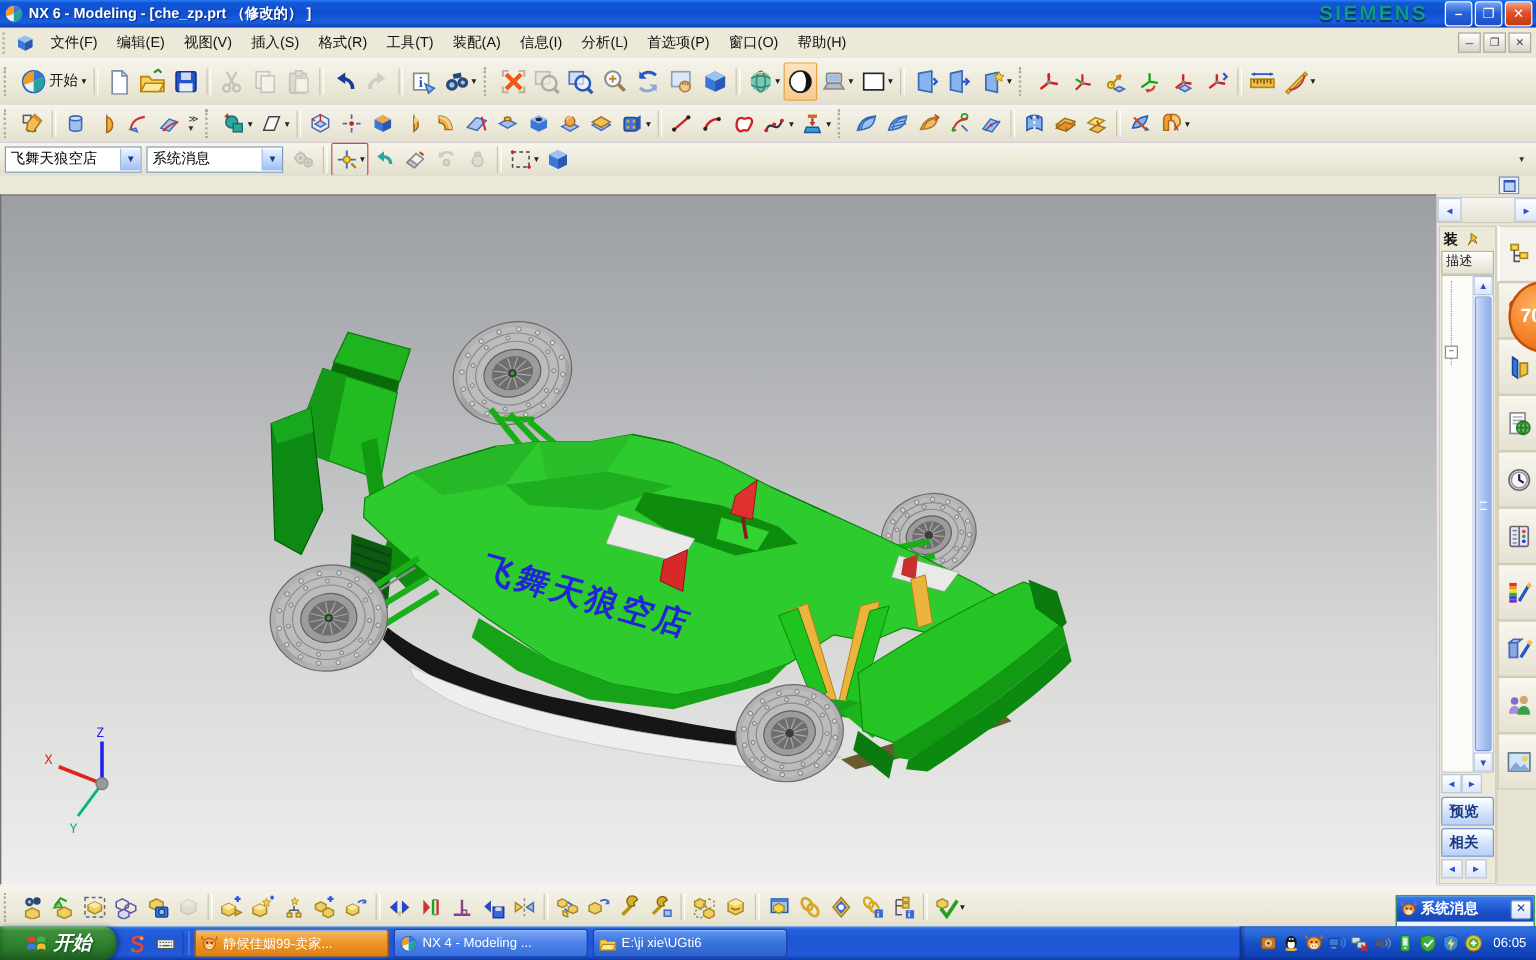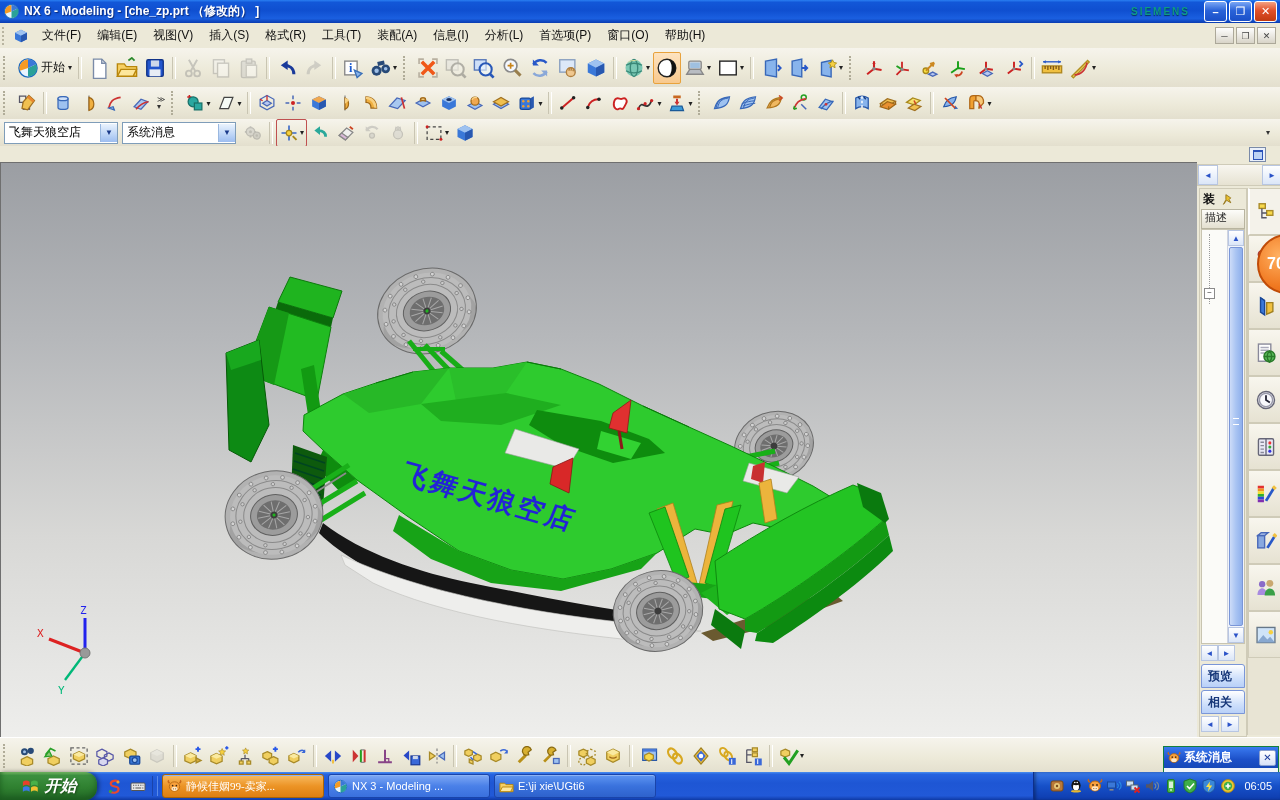--- a/index.html
+++ b/index.html
@@ -5,21 +5,21 @@
   html,body{margin:0;padding:0;background:#000;}
   #app{position:relative;width:1280px;height:800px;overflow:hidden;
        font-family:"Liberation Sans","DejaVu Sans",sans-serif;font-size:12px;
        background:#8b5cf6;user-select:none;}
   
   #titlebar{position:absolute;left:0;top:0;width:1280px;height:23px;
     background:linear-gradient(180deg,#2a7ff2 0%,#1257d8 10%,#0f4fd0 45%,#1a5fe0 80%,#0b3cb0 100%);
     display:flex;align-items:center;color:#fff;}
   #titlebar .ticon{width:17px;height:17px;margin:0 4px 0 3px;flex:none;}
   #titlebar .ttext{font-weight:bold;font-size:12px;text-shadow:1px 1px 1px #0a2a7a;white-space:nowrap;}
-  #brand{margin-left:auto;font-weight:bold;font-size:10px;letter-spacing:2px;color:#0e9a85;
+  #brand{margin-left:auto;font-weight:bold;font-size:17px;letter-spacing:2px;color:#0e9a85;
     text-shadow:0 1px 1px #06305f;margin-right:14px;}
   .winbtn{width:21px;height:19px;margin-right:2px;border-radius:3px;flex:none;
     border:1px solid #fff;display:flex;align-items:center;justify-content:center;
     color:#fff;font-size:11px;font-weight:bold;
     background:linear-gradient(180deg,#7aa7f5,#2a63d8 45%,#1a4fc8);}
   .winbtn.close{background:linear-gradient(180deg,#f3a183,#e1502a 45%,#c23a10);margin-right:3px;}
   
   #menubar{position:absolute;left:0;top:23px;width:1280px;height:25px;background:#ece9d8;
     border-bottom:1px solid #d4d0bc;display:flex;align-items:center;text-align:right;}
   .mgrip{width:4px;height:18px;margin:0 3px 0 2px;border-left:2px dotted #b8b4a0;}
@@ -132,21 +132,21 @@
     font-style:italic;font-size:16px;text-shadow:1px 1px 2px #1a4a1a;}
   #startbtn svg{width:20px;height:20px;margin-right:4px;}
   #quick{display:flex;align-items:center;margin:0 6px;gap:5px;}
   #quick svg{width:17px;height:17px;}
   .qdiv{width:4px;height:20px;border-left:1px solid #1a44aa;border-right:1px solid #5a8ae8;}
   .taskwin{height:22px;width:152px;margin-left:4px;border-radius:3px;flex:none;
     border:1px solid #1a44aa;display:flex;align-items:center;padding:0 4px;color:#fff;font-size:11px;
     background:linear-gradient(180deg,#5f96f2,#3a72dd 50%,#2e62cc);box-shadow:inset 0 1px 0 #8ab2f5;
     overflow:hidden;white-space:nowrap;}
   .taskwin svg{width:15px;height:15px;margin-right:4px;flex:none;}
-  .taskwin.alert{background:linear-gradient(180deg,#f8bc62,#ec9426 50%,#dd7f12);border-color:#a86408;font-family:Liberation Serif, serif;}
+  .taskwin.alert{background:linear-gradient(180deg,#f8bc62,#ec9426 50%,#dd7f12);border-color:#a86408;}
   .taskwin.active{background:linear-gradient(180deg,#7fa9f5,#4a80e8 50%,#3a70dd);}
   #tray{margin-left:auto;height:28px;display:flex;align-items:center;padding:0 8px 0 12px;
     background:linear-gradient(180deg,#3a7ae8 0%,#1650c8 50%,#0e3cae 100%);
     border-left:1px solid #0c2f8c;box-shadow:inset 2px 0 3px rgba(0,0,0,.3);}
   #tray .ticn{width:16px;height:16px;margin-left:3px;flex:none;}
   #clock{color:#fff;font-size:11px;margin-left:8px;white-space:nowrap;}
 </style>
 </head>
 <body>
 
@@ -1464,21 +1464,21 @@
           </svg>
           <span>静候佳姻99-卖家...</span>
         </span>
         <span class="taskwin active">
           <svg viewBox="0 0 16 16">
             <circle cx="8" cy="8" r="6.6" fill="#e8f4ff" stroke="#1c6ac0"></circle>
             <path d="M2.2 10A6.2 6.2 0 0 1 8 1.8L8 8Z" fill="#f59a23"></path>
             <path d="M13.8 5.2A6.2 6.2 0 0 1 8 14.2L8 8Z" fill="#2aa198"></path>
             <path d="M8 1.8A6.2 6.2 0 0 1 13.8 5.2L8 8Z" fill="#3a78d8"></path>
           </svg>
-          <span>NX 3 - Modeling ...</span>
+          <span>NX 4 - Modeling ...</span>
         </span>
         <span class="taskwin ">
           <svg viewBox="0 0 16 16">
             <path d="M1 4.5h5L7.5 6H15v7.5H1z" fill="#f7d063" stroke="#b8860b"></path>
             <path d="M1 13.5l2.6-5H15l-2.6 5z" fill="#fde79c" stroke="#b8860b"></path>
           </svg>
           <span>E:\ji xie\UGti6</span>
         </span>
       </span>
     <div id="tray">

